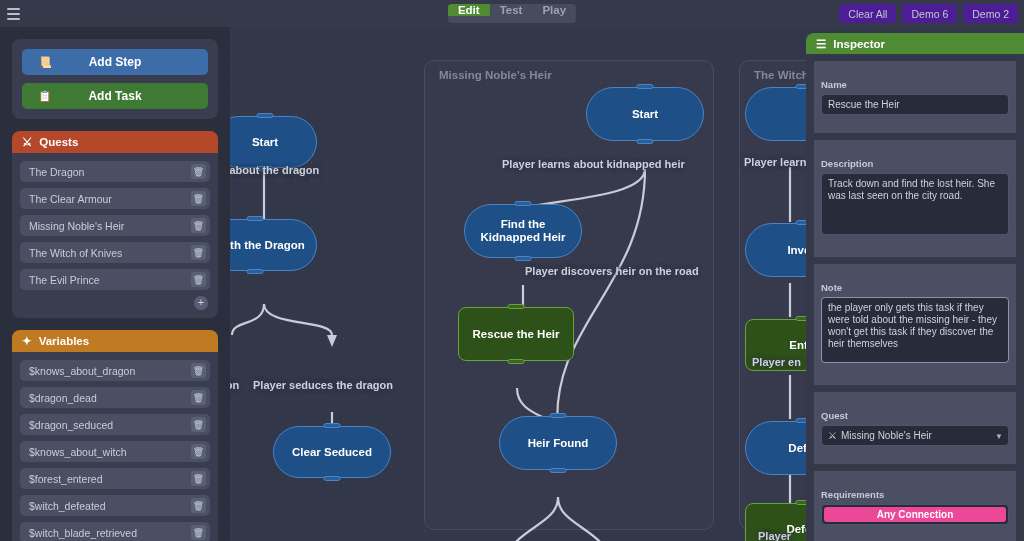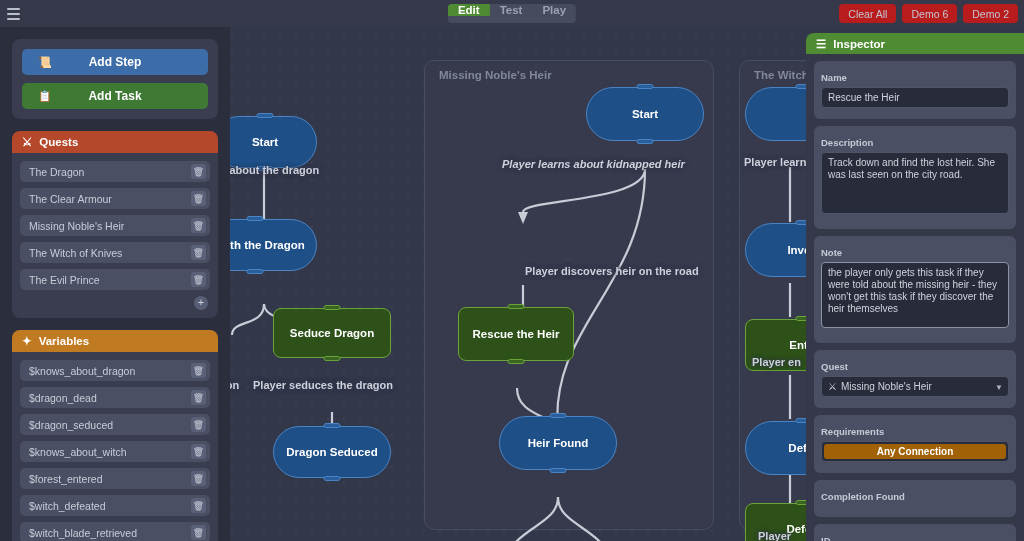--- a/index.html
+++ b/index.html
@@ -36,21 +36,21 @@
     display: flex; align-items: center; color: #9ba0b2;
     background: transparent; border: none; cursor: pointer;
     font-family: "Liberation Sans", sans-serif;
   }
   .mode-btn.active { background: #4f8b32; color: #ffffff; }
 
   .topbar-right {
     position: absolute; right: 6px; display: flex; gap: 6px; align-items: center;
   }
   .top-btn {
-    font-size: 10.5px; color: #c3c7d4; background: #b91c1c;
+    font-size: 10.5px; color: #c3c7d4; background: #4c1d95;
     border: none; border-radius: 4px; height: 19px; padding: 0 9px;
     cursor: pointer; font-family: "Liberation Sans", sans-serif;
   }
 
   
   .canvas {
     position: absolute; top: 27px; left: 0; width: 1024px; height: 514px;
     background-color: #33374a;
     background-image: radial-gradient(circle, #3d4257 1px, transparent 1px);
     background-size: 16px 16px;
@@ -160,21 +160,21 @@
     background: #343849; border-radius: 8px 0 0 0;
     z-index: 35; overflow: hidden;
   }
   .insp-head {
     display: flex; align-items: center; gap: 7px;
     height: 21px; padding: 0 10px; background: #4f8b32;
     font-size: 11.5px; font-weight: bold; color: #ffffff;
   }
   .insp-body { padding: 7px 8px 8px 8px; }
   .field {
-    background: #4a4f63; border-radius: 6px; padding: 11px 7px; margin-bottom: 7px;
+    background: #4a4f63; border-radius: 0; padding: 18px 7px; margin-bottom: 7px;
   }
   .field-label { font-size: 9.5px; font-weight: bold; color: #c6cad6; margin-bottom: 4px; }
   .txt-input {
     width: 100%; background: #272b3a; border: 1px solid #4f5569; border-radius: 4px;
     color: #cfd3de; font-size: 10px; padding: 4px 6px;
     font-family: "Liberation Sans", sans-serif; outline: none;
   }
   .txt-area {
     width: 100%; background: #272b3a; border: 1px solid #4f5569; border-radius: 4px;
     color: #cfd3de; font-size: 10px; padding: 4px 6px; resize: none;
@@ -192,21 +192,21 @@
     position: absolute; right: 6px; top: 50%; transform: translateY(-50%);
     font-size: 8px; color: #aeb3c2; pointer-events: none;
   }
   .seg-group {
     background: #272b3a; border: 1px solid #4f5569; border-radius: 4px; padding: 2px;
   }
   .seg {
     width: 100%; text-align: center; font-size: 10px; color: #8f94a5;
     padding: 2px 0; border-radius: 3px; cursor: pointer;
   }
-  .seg.on { background: #a16207; color: #ffffff; font-weight: bold; }
+  .seg.on { background: #ec4899; color: #ffffff; font-weight: bold; }
   .id-row { display: flex; align-items: center; gap: 4px; }
   .id-prefix {
     font-size: 9.5px; color: #c0c4d1; white-space: nowrap; overflow: hidden;
   }
   .id-input {
     background: #1f2330; border: 1px solid #545a70; border-radius: 3px;
     color: #ffffff; font-size: 9.5px; font-weight: bold;
     padding: 2px 4px; width: 52px; flex: none;
     font-family: "Liberation Sans", sans-serif; outline: none;
   }
@@ -264,36 +264,36 @@
     <div class="node step" style="left:213px; top:89px; width:104px; height:52px;">
       <span class="port top"></span>
       <span>Start</span>
       <span class="port bottom"></span>
     </div>
     <div class="node step" style="left:193px; top:192px; width:124px; height:52px;">
       <span class="port top"></span>
       <span>al with the Dragon</span>
       <span class="port bottom"></span>
     </div>
-    <div class="node task" style="left:273px; top:281px; width:118px; height:50px;">
-      <span class="port top"></span>
-      <span>Seduce Dragon</span>
-      <span class="port bottom"></span>
-    </div>
     <div class="node step" style="left:273px; top:399px; width:118px; height:52px;">
       <span class="port top"></span>
-      <span>Dragon Seduced</span>
+      <span>Clear Seduced</span>
       <span class="port bottom"></span>
     </div>
     <div class="node step" style="left:160px; top:281px; width:60px; height:50px;"></div>
     <div class="node step" style="left:160px; top:399px; width:60px; height:52px;"></div>
 
     <div class="node step" style="left:586px; top:60px; width:118px; height:54px;">
       <span class="port top"></span>
       <span>Start</span>
+      <span class="port bottom"></span>
+    </div>
+    <div class="node step" style="left:464px; top:177px; width:118px; height:54px;">
+      <span class="port top"></span>
+      <span>Find the Kidnapped Heir</span>
       <span class="port bottom"></span>
     </div>
     <div class="node task" style="left:458px; top:280px; width:116px; height:54px;">
       <span class="port top"></span>
       <span>Rescue the Heir</span>
       <span class="port bottom"></span>
     </div>
     <div class="node step" style="left:499px; top:389px; width:118px; height:54px;">
       <span class="port top"></span>
       <span>Heir Found</span>
@@ -317,21 +317,21 @@
       <span>Defea</span>
     </div>
     <div class="node task" style="left:745px; top:476px; width:118px; height:52px;">
       <span class="port top"></span>
       <span>Defeat</span>
     </div>
 
     <div class="edge-label" style="left:197px; top:137px;">earns about the dragon</div>
     <div class="edge-label" style="left:253px; top:352px;">Player seduces the dragon</div>
     <div class="edge-label" style="left:213px; top:352px;">agon</div>
-    <div class="edge-label" style="left:502px; top:131px;font-style:italic;">Player learns about kidnapped heir</div>
+    <div class="edge-label" style="left:502px; top:131px;">Player learns about kidnapped heir</div>
     <div class="edge-label" style="left:525px; top:238px;">Player discovers heir on the road</div>
     <div class="edge-label" style="left:744px; top:129px;">Player learn</div>
     <div class="edge-label" style="left:752px; top:329px;">Player en</div>
     <div class="edge-label" style="left:758px; top:503px;">Player</div>
   </div>
 
   <div class="left-panel">
 
     <div class="card pad">
       <button class="big-btn blue">

